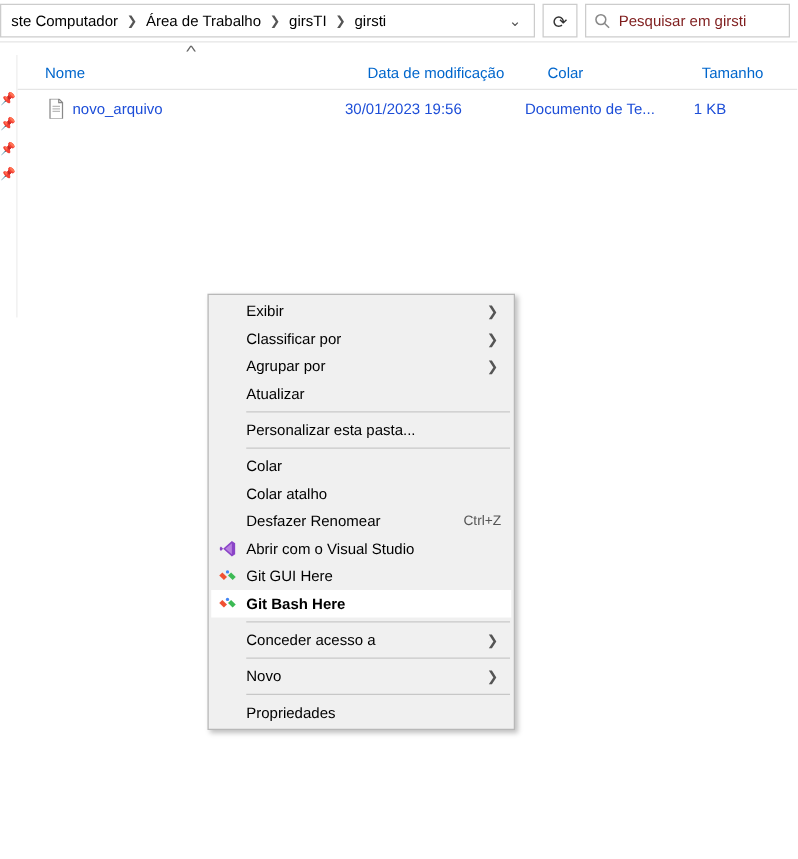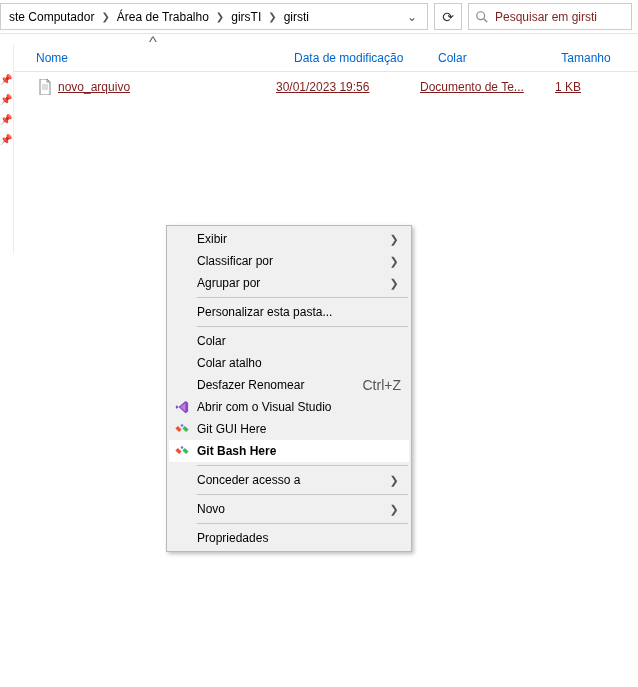--- a/index.html
+++ b/index.html
@@ -119,21 +119,21 @@
   }
   .fileicon {
     width: 18px;
     height: 18px;
     margin-right: 4px;
     display: inline-flex;
     align-items: center;
     justify-content: center;
   }
   .filerow .col.name { width: 240px; display:flex; align-items:center; }
-  .filerow .col { color: #7f1d1d; text-decoration: underline; }
+  .filerow .col { color: #1d4ed8; }
 
   
   .pinstrip {
     position: absolute;
     left: 0;
     top: 44px;
     width: 14px;
     padding-top: 30px;
     display: flex;
     flex-direction: column;
@@ -147,21 +147,21 @@
     width: 10px; height: 10px;
     display: flex; align-items: center; justify-content: center;
     color: #888;
     font-size: 10px;
   }
 
   
   .context-menu {
     position: absolute;
     left: 166px;
-    top: 225px;
+    top: 235px;
     width: 246px;
     background: #f0f0f0;
     border: 1px solid #b8b8b8;
     box-shadow: 2px 2px 4px rgba(0,0,0,0.25);
     padding: 2px;
   }
   .cm-item {
     display: flex;
     align-items: center;
     height: 22px;
@@ -170,21 +170,21 @@
     color: #000;
   }
   .cm-item.hover { background: #fff; font-weight: bold; }
   .cm-icon {
     width: 26px;
     display: inline-flex;
     align-items: center;
     justify-content: center;
   }
   .cm-label { flex: 1; padding-left: 2px; }
-  .cm-shortcut { color: #555; font-size: 14px; }
+  .cm-shortcut { color: #555; font-size: 11px; }
   .cm-submenu {
     width: 14px;
     text-align: center;
     color: #555;
     font-size: 11px;
   }
   .cm-sep {
     height: 1px;
     background: #c7c7c7;
     margin: 3px 1px 3px 28px;
@@ -265,20 +265,24 @@
   <div class="cm-item">
     <span class="cm-icon"></span>
     <span class="cm-label">Classificar por</span>
     <span class="cm-submenu chev">❯</span>
   </div>
   <div class="cm-item">
     <span class="cm-icon"></span>
     <span class="cm-label">Agrupar por</span>
     <span class="cm-submenu chev">❯</span>
   </div>
+  <div class="cm-item">
+    <span class="cm-icon"></span>
+    <span class="cm-label">Atualizar</span>
+  </div>
   <div class="cm-sep"></div>
   <div class="cm-item">
     <span class="cm-icon"></span>
     <span class="cm-label">Personalizar esta pasta...</span>
   </div>
   <div class="cm-sep"></div>
   <div class="cm-item">
     <span class="cm-icon"></span>
     <span class="cm-label">Colar</span>
   </div>

